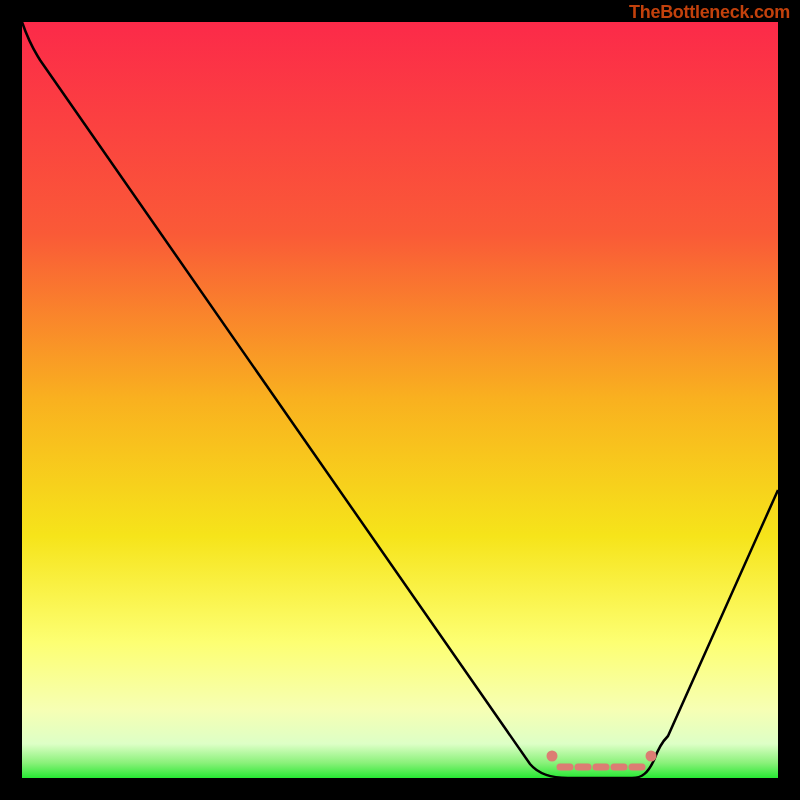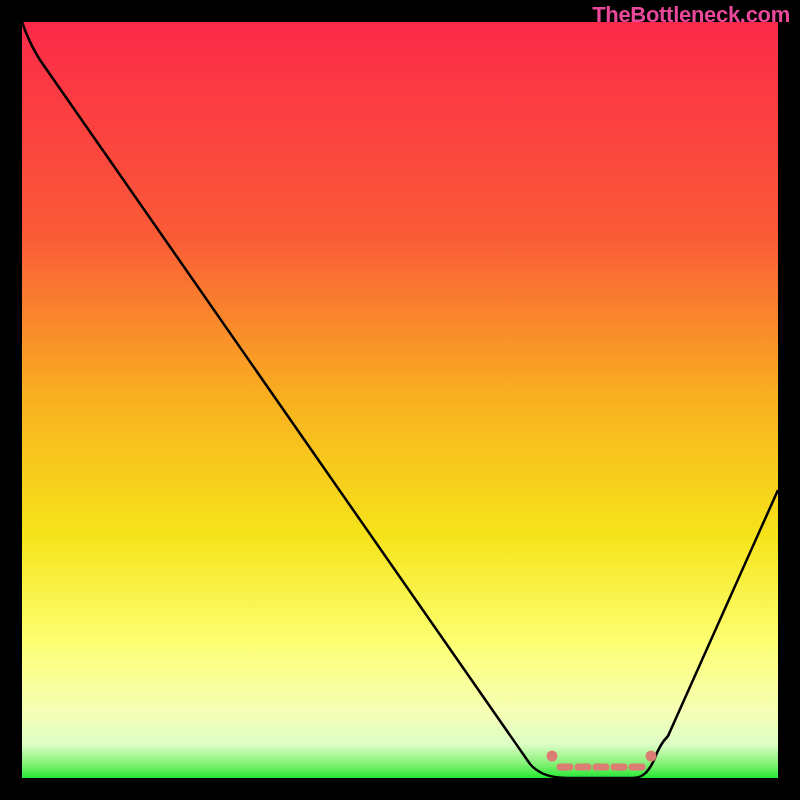--- a/index.html
+++ b/index.html
@@ -13,23 +13,23 @@
   }
   .stage {
     position: relative;
     width: 800px;
     height: 800px;
   }
   .attribution {
     position: absolute;
     top: 2px;
     right: 10px;
-    font-size: 22px;
+    font-size: 18px;
     font-weight: 600;
-    color: #ec4899;
+    color: #c2410c;
     letter-spacing: -0.3px;
   }
   svg.plot {
     position: absolute;
     left: 0;
     top: 0;
   }
   .curve-main {
     fill: none;
     stroke: #000;

